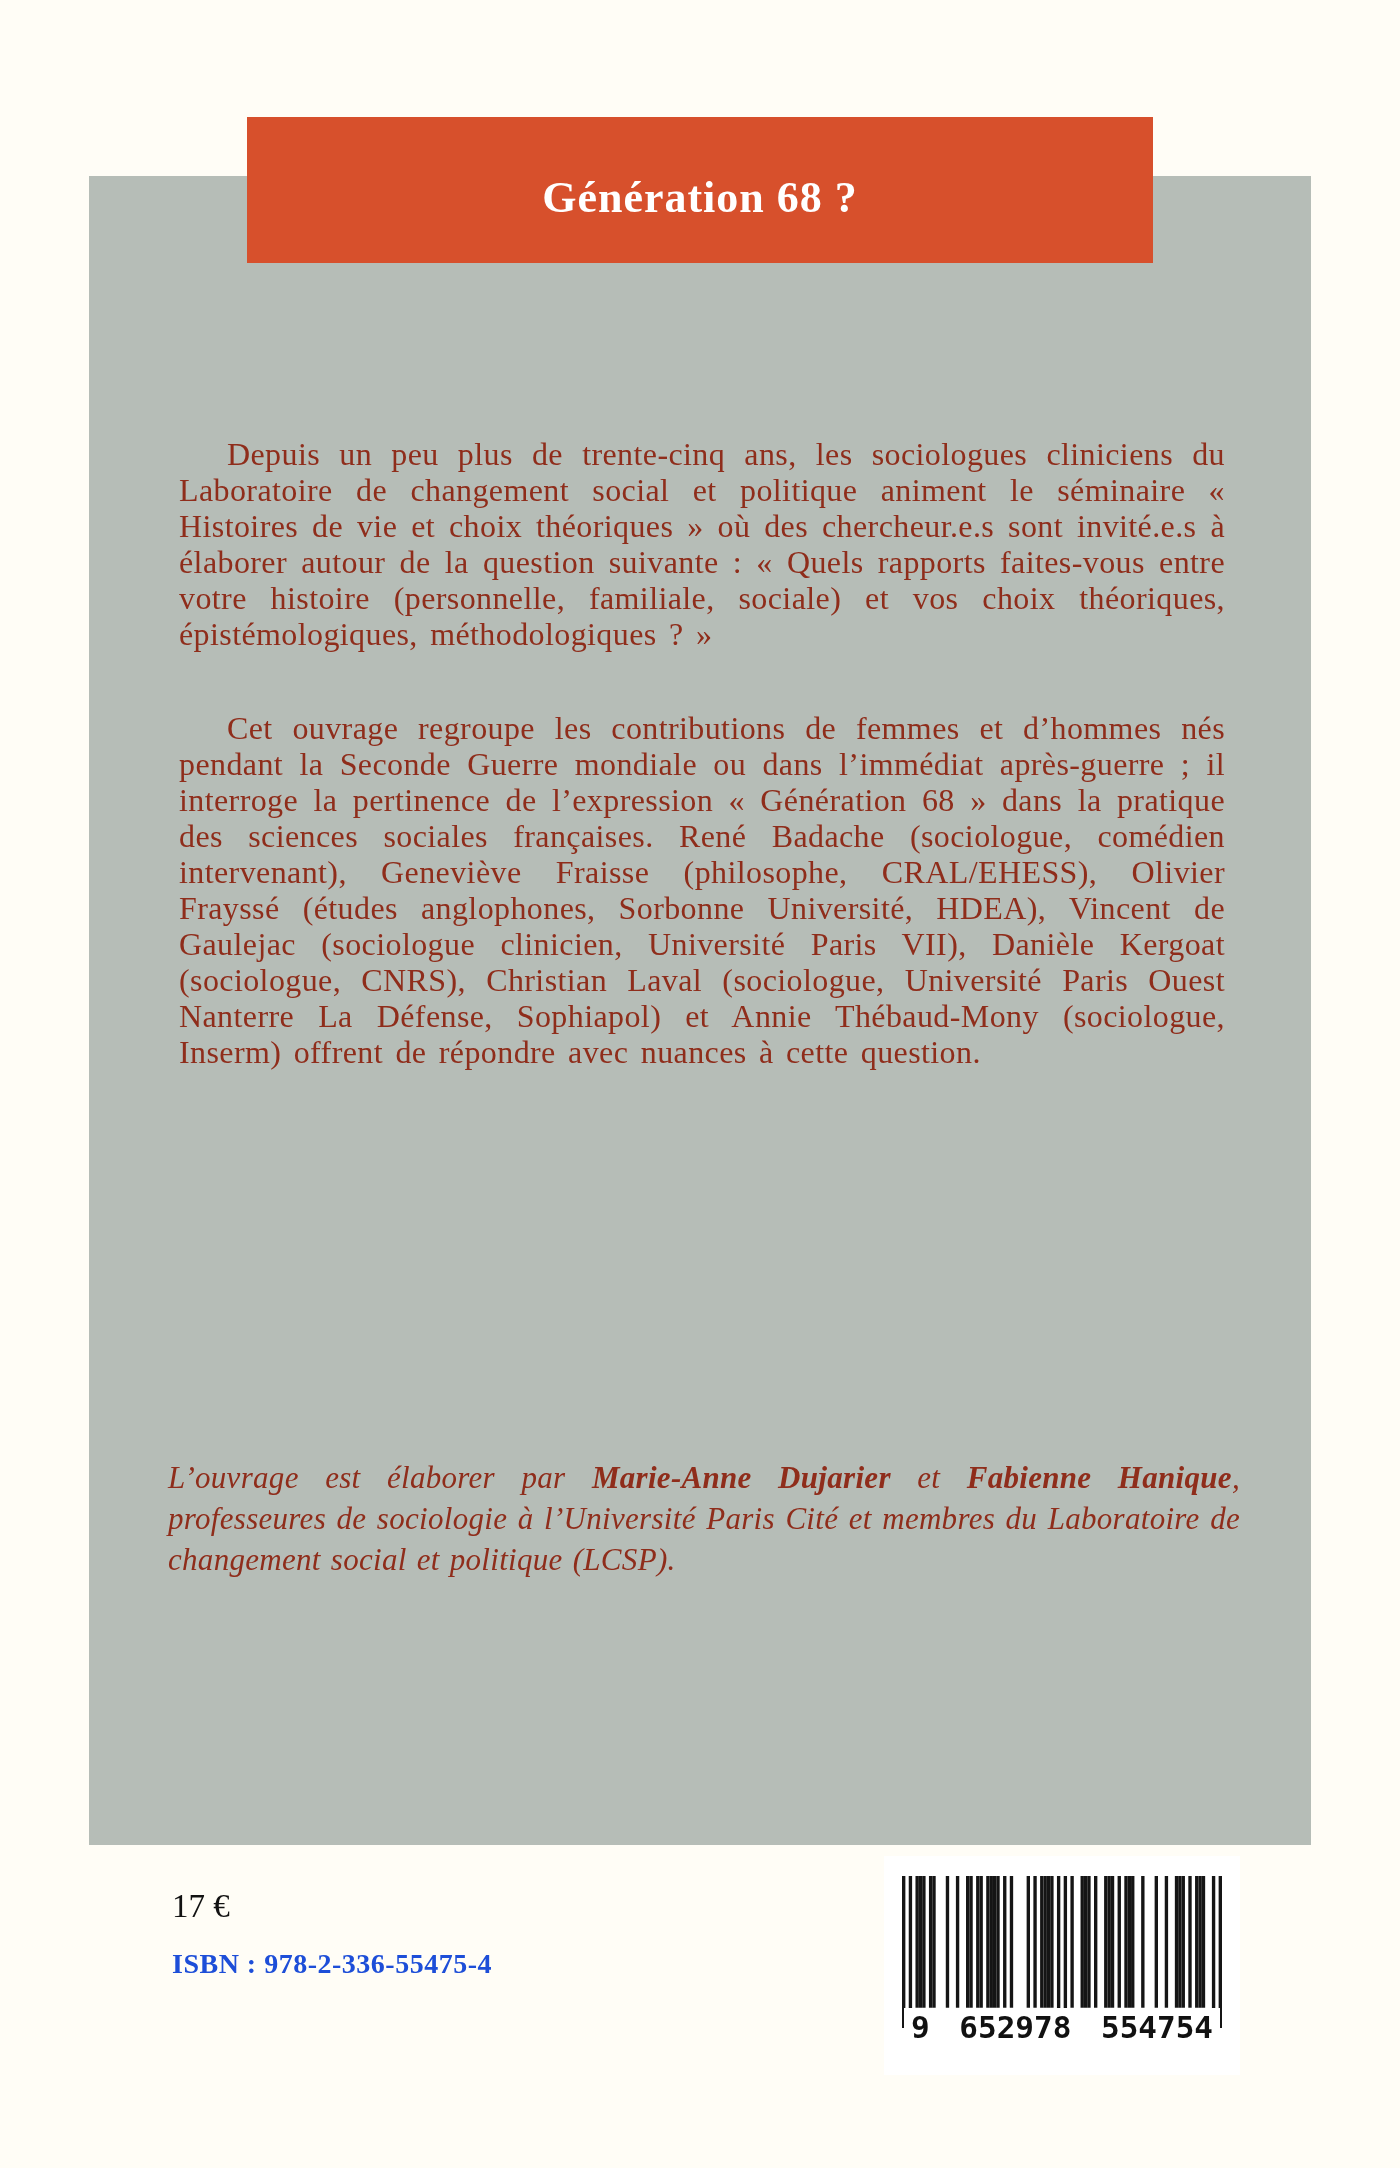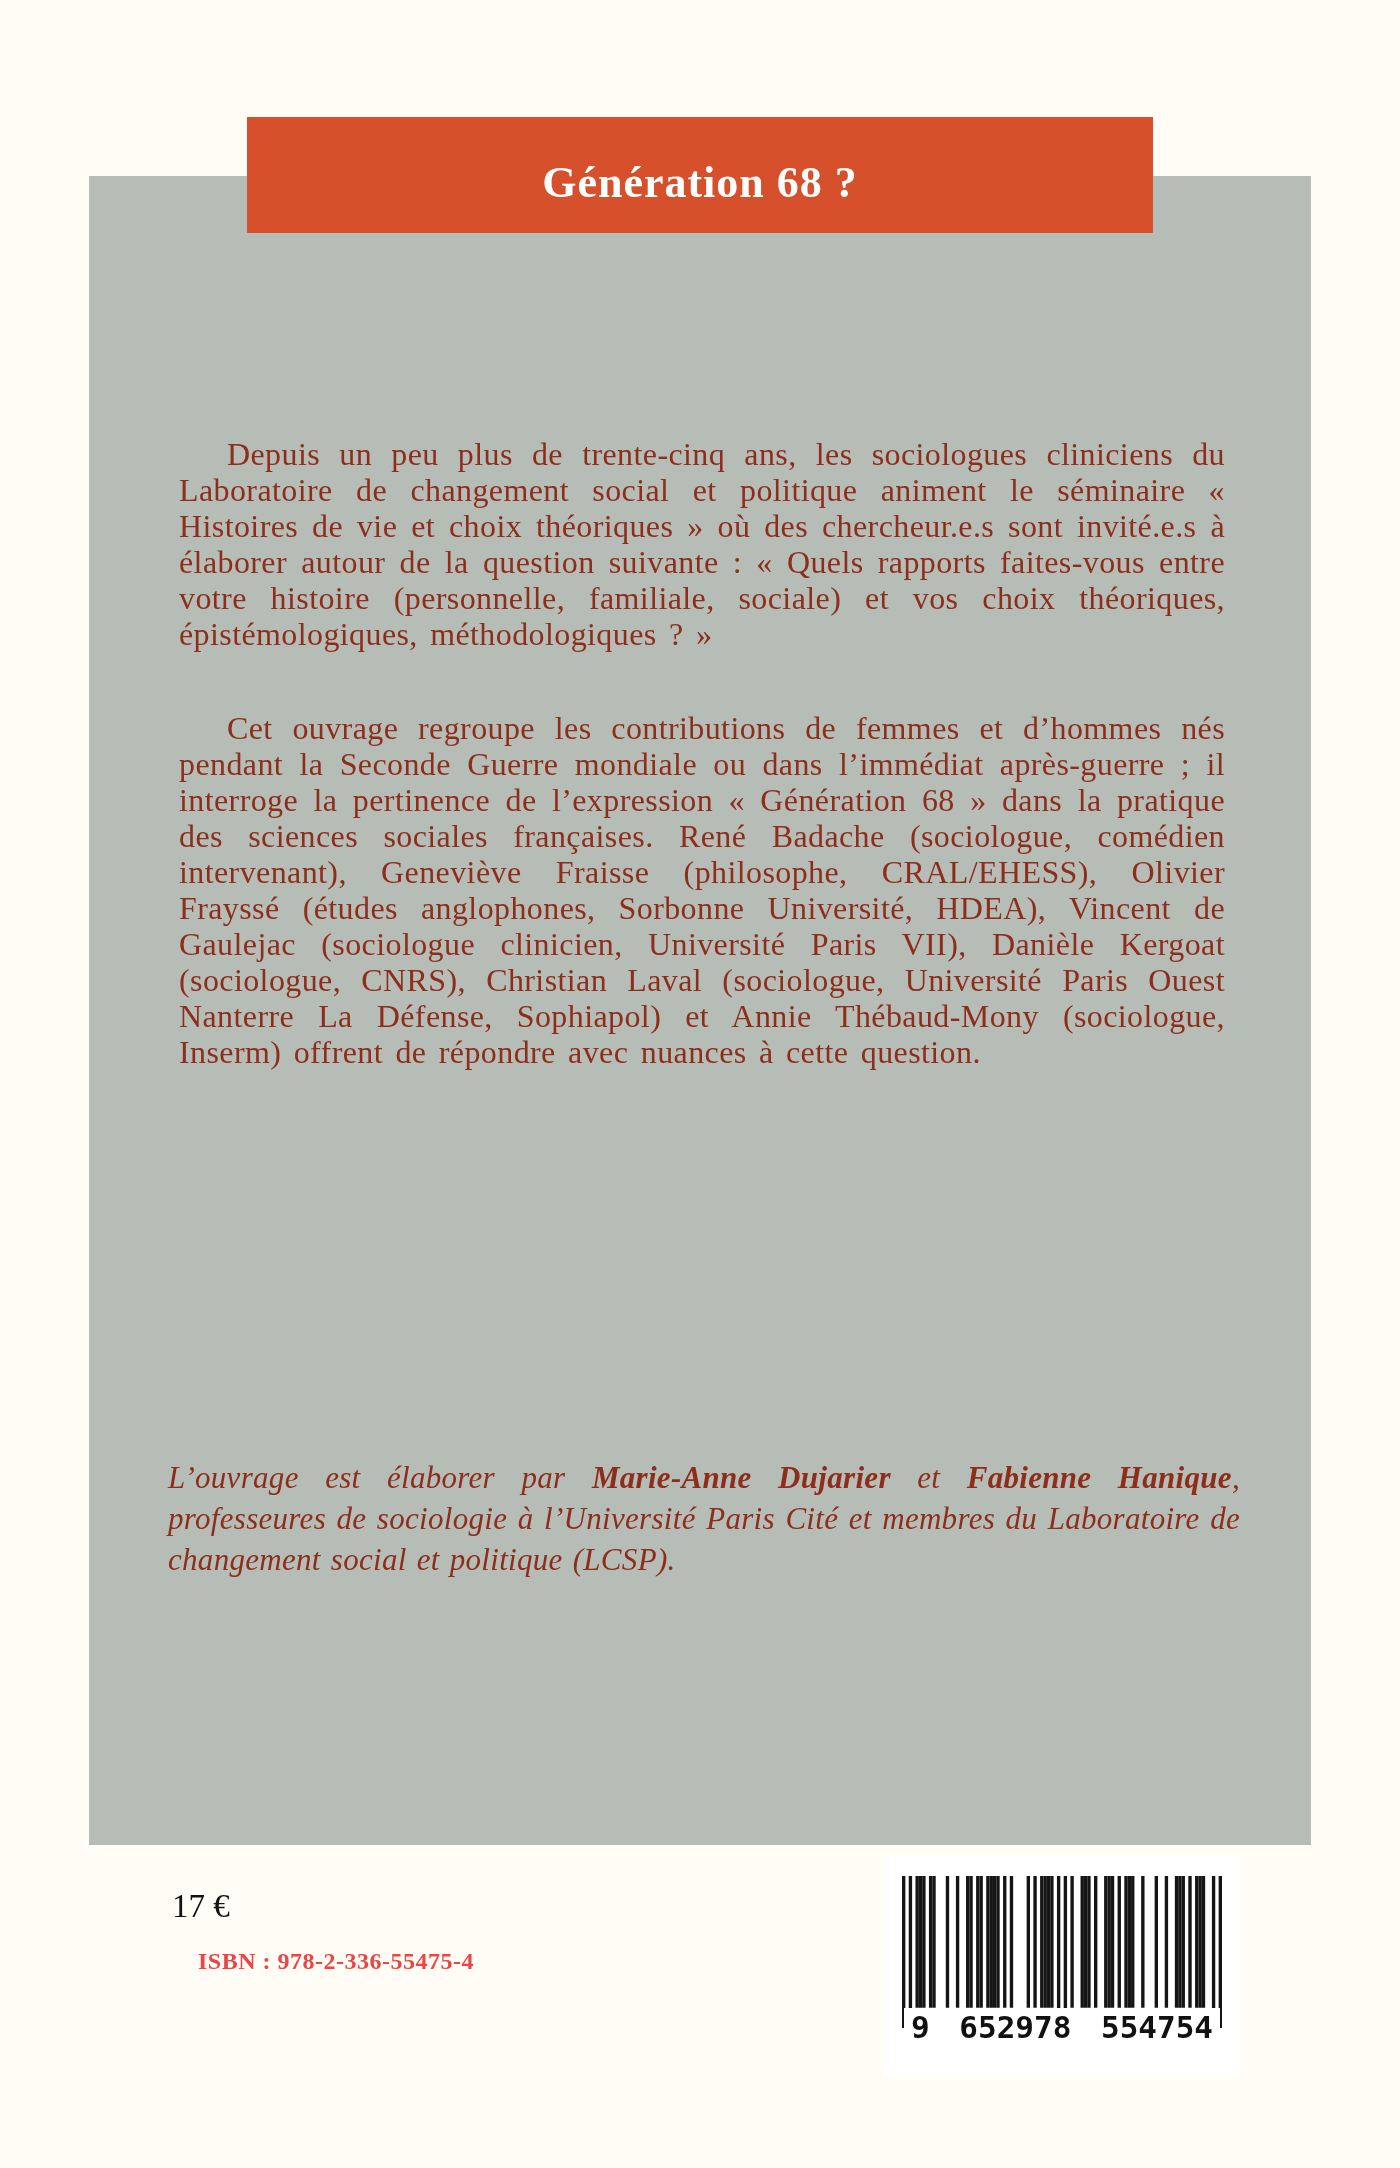--- a/index.html
+++ b/index.html
@@ -18,21 +18,21 @@
     top: 176px;
     width: 1222px;
     height: 1669px;
     background: #b6bdb7;
   }
   .title-banner {
     position: absolute;
     left: 247px;
     top: 117px;
     width: 906px;
-    height: 116px;
+    height: 146px;
     background: #d7502c;
     display: flex;
     align-items: center;
     justify-content: center;
   }
   .title-banner .book-title {
     color: #ffffff;
     font-size: 44px;
     font-weight: 700;
     letter-spacing: 1px;
@@ -63,25 +63,24 @@
     font-style: italic;
     text-align: justify;
     letter-spacing: 0.3px;
     word-spacing: 2px;
   }
   .credit .author-name { font-weight: 700; margin-top: 40px; }
   .isbn {
     position: absolute;
     left: 172px;
     top: 1948px;
-    color: #ef4444;
-    font-size: 24px;
+    color: #1d4ed8;
+    font-size: 28px;
     font-weight: 600;
     letter-spacing: 0.5px;
-    margin-left: 26px;
   }
   .price {
     position: absolute;
     left: 172px;
     top: 1888px;
     color: #121212;
     font-size: 33px;
     font-weight: 400;
   }
   .barcode-box {

